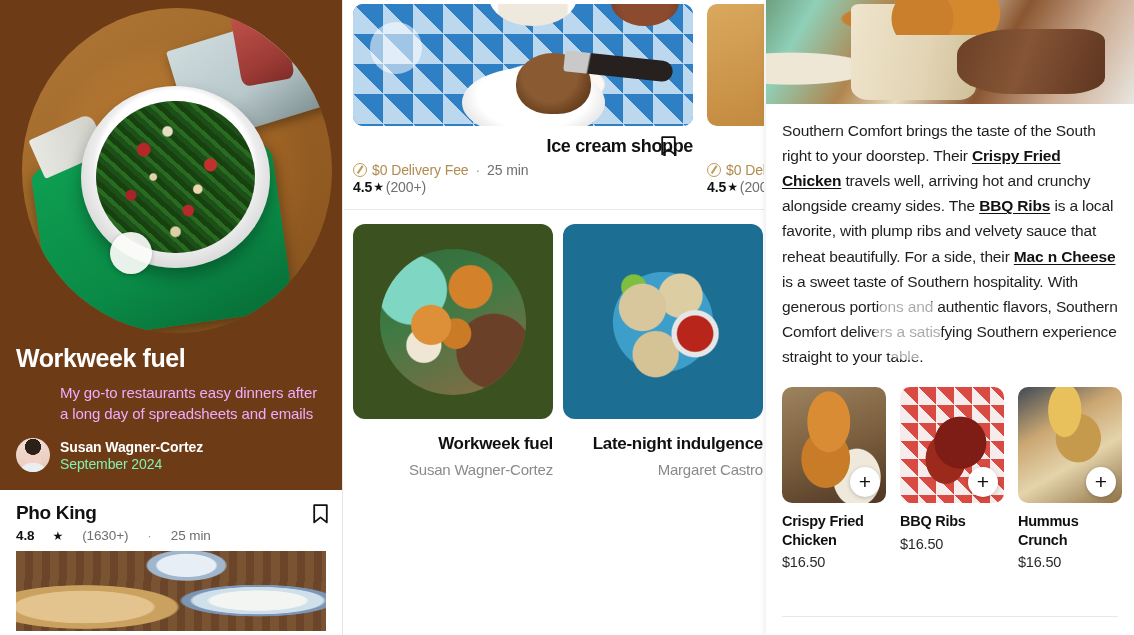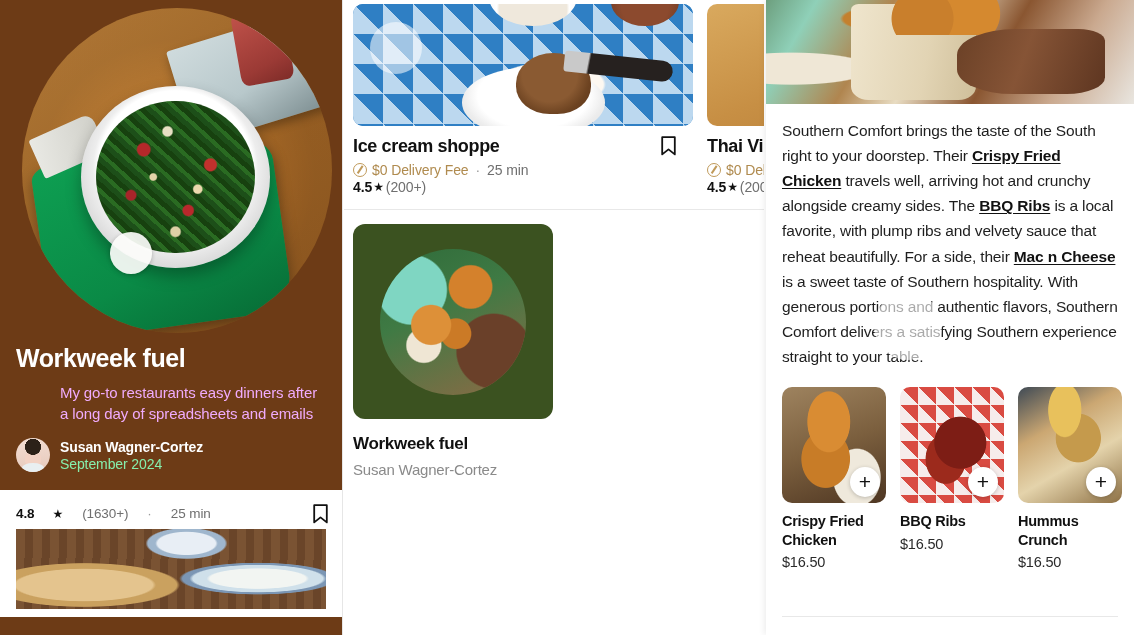--- a/index.html
+++ b/index.html
@@ -180,20 +180,21 @@
       repeating-linear-gradient(91deg,#7a5333 0 9px,#6a4529 9px 17px);
     overflow: hidden;
   }
 
   
   .panel-mid {
     position: absolute; left: 344px; top: 0;
     width: 420px; height: 635px;
     background: #ffffff;
     overflow: hidden;
+    text-align: right;
   }
   .divider-v {
     position: absolute; top: 0; width: 1px; height: 635px;
     background: #e6e6e6;
   }
   .mid-cards {
     display: flex; gap: 14px;
     padding: 4px 0 0 9px;
   }
   .rcard { flex: 0 0 auto; width: 340px; position: relative; }
@@ -484,20 +485,21 @@
       <div class="author-row">
         <div class="avatar"></div>
         <div class="author-meta">
           <div class="author-name">Susan Wagner-Cortez</div>
           <div class="author-date">September 2024</div>
         </div>
       </div>
     </div>
 
     <div class="rest-block">
+      <div class="rest-name">Pho King</div>
       <div class="rest-meta">
         <span class="rating-strong">4.8</span>
         <span class="star">★</span>
         <span>(1630+)</span>
         <span class="dot-sep">·</span>
         <span>25 min</span>
       </div>
       <div class="bookmark-btn">
         <svg class="bm-svg" width="15" height="20" viewBox="0 0 15 20" aria-hidden="true">
           <path d="M1.2 1.2h12.6v17.2L7.5 13.4 1.2 18.4z" fill="none" stroke="#111" stroke-width="1.8" stroke-linejoin="round"></path>
@@ -568,20 +570,29 @@
       <div class="lcard">
         <div class="lcard-tile" style="background:#3b5220">
           <div class="tile-photo">
             <div class="ph-chicken"></div>
           </div>
         </div>
         <div class="lcard-name">Workweek fuel</div>
         <div class="lcard-author">Susan Wagner-Cortez</div>
       </div>
 
+      <div class="lcard">
+        <div class="lcard-tile" style="background:#1c6e93">
+          <div class="tile-photo">
+            <div class="ph-tacos"></div>
+          </div>
+        </div>
+        <div class="lcard-name">Late-night indulgence</div>
+        <div class="lcard-author">Margaret Castro</div>
+      </div>
     </div>
   </div>
 
   <div class="panel-right">
 
     <div class="rp-hero">
       <div class="ph-bucket">
         <div class="bucket-shape"></div>
         <div class="bucket-chicken"></div>
         <div class="bucket-hand"></div>

